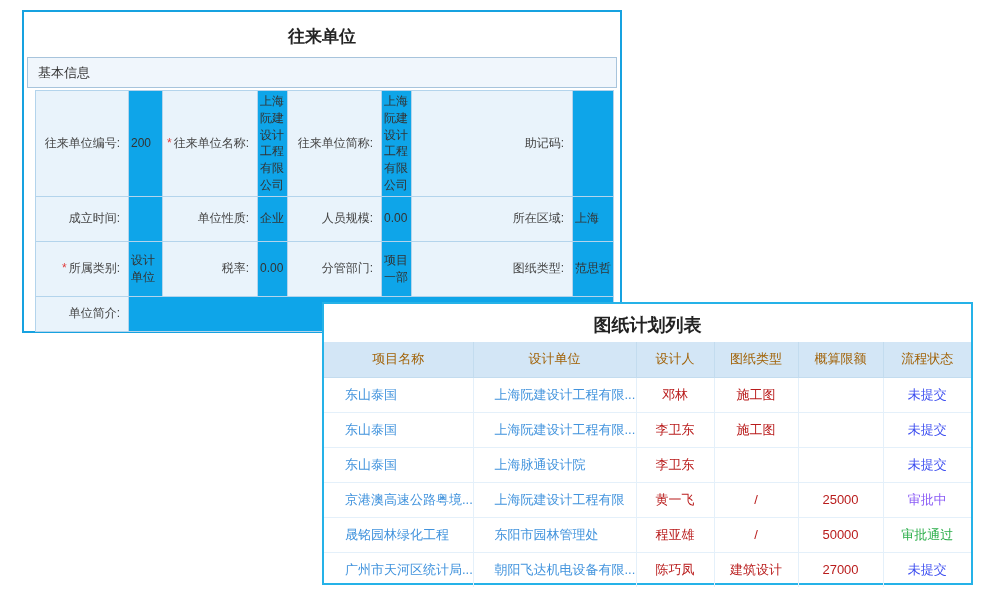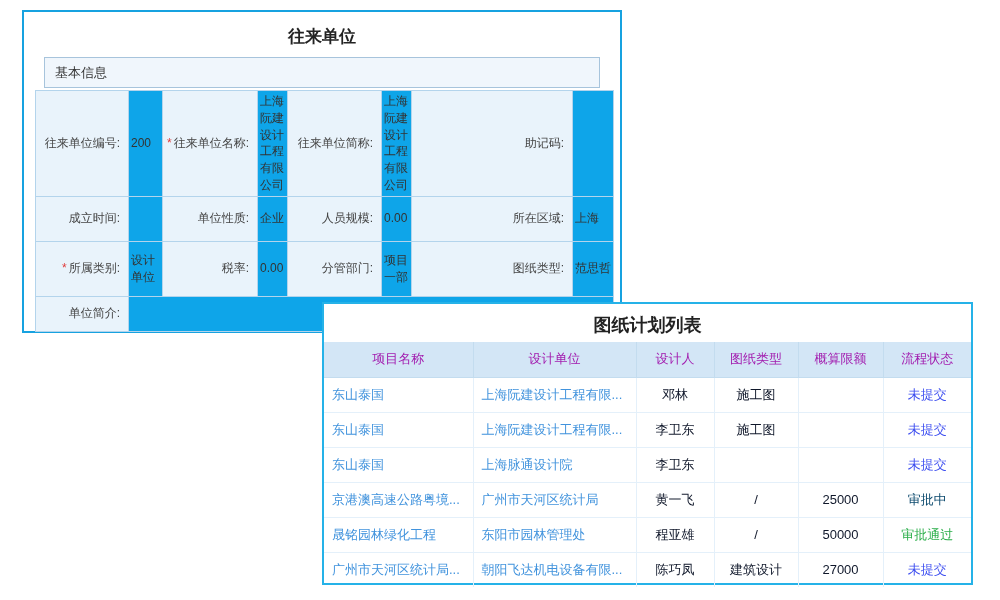--- a/index.html
+++ b/index.html
@@ -5,46 +5,46 @@
   * { margin:0; padding:0; box-sizing:border-box; }
   html,body { width:1000px; height:600px; background:#ffffff;
     font-family:"Liberation Sans","DejaVu Sans",sans-serif; }
   #stage { position:relative; width:1000px; height:600px; background:#fff; overflow:hidden; }
 
   
   .panel1 { position:absolute; left:22px; top:10px; width:600px; height:323px;
     background:#fff; border:2px solid #17a2e0; z-index:1; }
   .panel1 .p1-title { text-align:center; font-weight:bold; font-size:17px; color:#222;
     height:45px; line-height:50px; }
-  .section-header { margin:0 20px; height:31px; line-height:29px; background:#f0f6fc;
+  .section-header { margin:0 3px; height:31px; line-height:29px; background:#f0f6fc;
     border:1px solid #a7c4dc; padding-left:10px; font-size:13px; color:#333;font-family:Liberation Serif, serif; }
   .form-table { margin:2px 11px 0; border-collapse:collapse; table-layout:fixed;
     width:578px; font-size:12px; color:#333; }
   .form-table td { border:1px solid #b3d4ec; vertical-align:middle; }
   .form-table td.flabel { background:#e9f3fb; text-align:right; padding:2px 8px 2px 2px; color:#444; }
   .form-table td.fvalue { background:#0ea5e9; text-align:left; padding:2px 1px 2px 2px;
     word-break:break-all; line-height:1.4; }
   .form-table td.fv-last { }
   .req { color:#e03b3b; margin-right:2px; }
   tr.r1 { height:105px; } tr.r2 { height:45px; } tr.r3 { height:55px; } tr.r4 { height:35px; }
 
   
   .panel2 { position:absolute; left:322px; top:302px; width:651px; height:283px;
     background:#fff; border:2px solid #25b2e8; z-index:2; }
   .panel2 .p2-title { text-align:center; font-weight:bold; font-size:18px; color:#222;
     height:38px; line-height:42px; }
   .list-table { border-collapse:collapse; table-layout:fixed; width:647px; font-size:13px; }
-  .list-table th { background:#d3e6f6; color:#a21caf; font-weight:normal; height:35px;
+  .list-table th { background:#d3e6f6; color:#a16207; font-weight:normal; height:35px;
     border-right:1px solid #c3dcef; border-bottom:1px solid #c3dcef; text-align:center; }
   .list-table th:last-child { border-right:none; }
   .list-table td { height:35px; border-right:1px solid #e4f0fa; border-bottom:1px solid #e4f0fa;
-    text-align:center; color:#0f172a; white-space:nowrap; overflow:hidden; }
+    text-align:center; color:#b91c1c; white-space:nowrap; overflow:hidden; }
   .list-table td:last-child { border-right:none; }
   .list-table tr:last-child td { border-bottom:none; }
-  .list-table td.link { text-align:left; padding-left:8px; color:#4193dd; cursor:pointer; }
+  .list-table td.link { text-align:left; padding-left:21px; color:#4193dd; cursor:pointer; }
 </style>
 </head>
 <body>
 
 <div id="stage">
 
   <div class="panel1">
     <div class="p1-title">往来单位</div>
     <div class="section-header">基本信息</div>
     <table class="form-table">
@@ -138,25 +138,25 @@
         <tr>
           <td class="link">东山泰国</td>
           <td class="link">上海脉通设计院</td>
           <td>李卫东</td>
           <td></td>
           <td></td>
           <td style="color: rgb(62, 79, 240);">未提交</td>
         </tr>
         <tr>
           <td class="link">京港澳高速公路粤境...</td>
-          <td class="link">广州市天河区统计局</td>
+          <td class="link">上海阮建设计工程有限</td>
           <td>黄一飞</td>
           <td>/</td>
           <td>25000</td>
-          <td style="color: #0c4a6e;">审批中</td>
+          <td style="color: #8b5cf6;">审批中</td>
         </tr>
         <tr>
           <td class="link">晟铭园林绿化工程</td>
           <td class="link">东阳市园林管理处</td>
           <td>程亚雄</td>
           <td>/</td>
           <td>50000</td>
           <td style="color: rgb(43, 174, 74);">审批通过</td>
         </tr>
         <tr>

